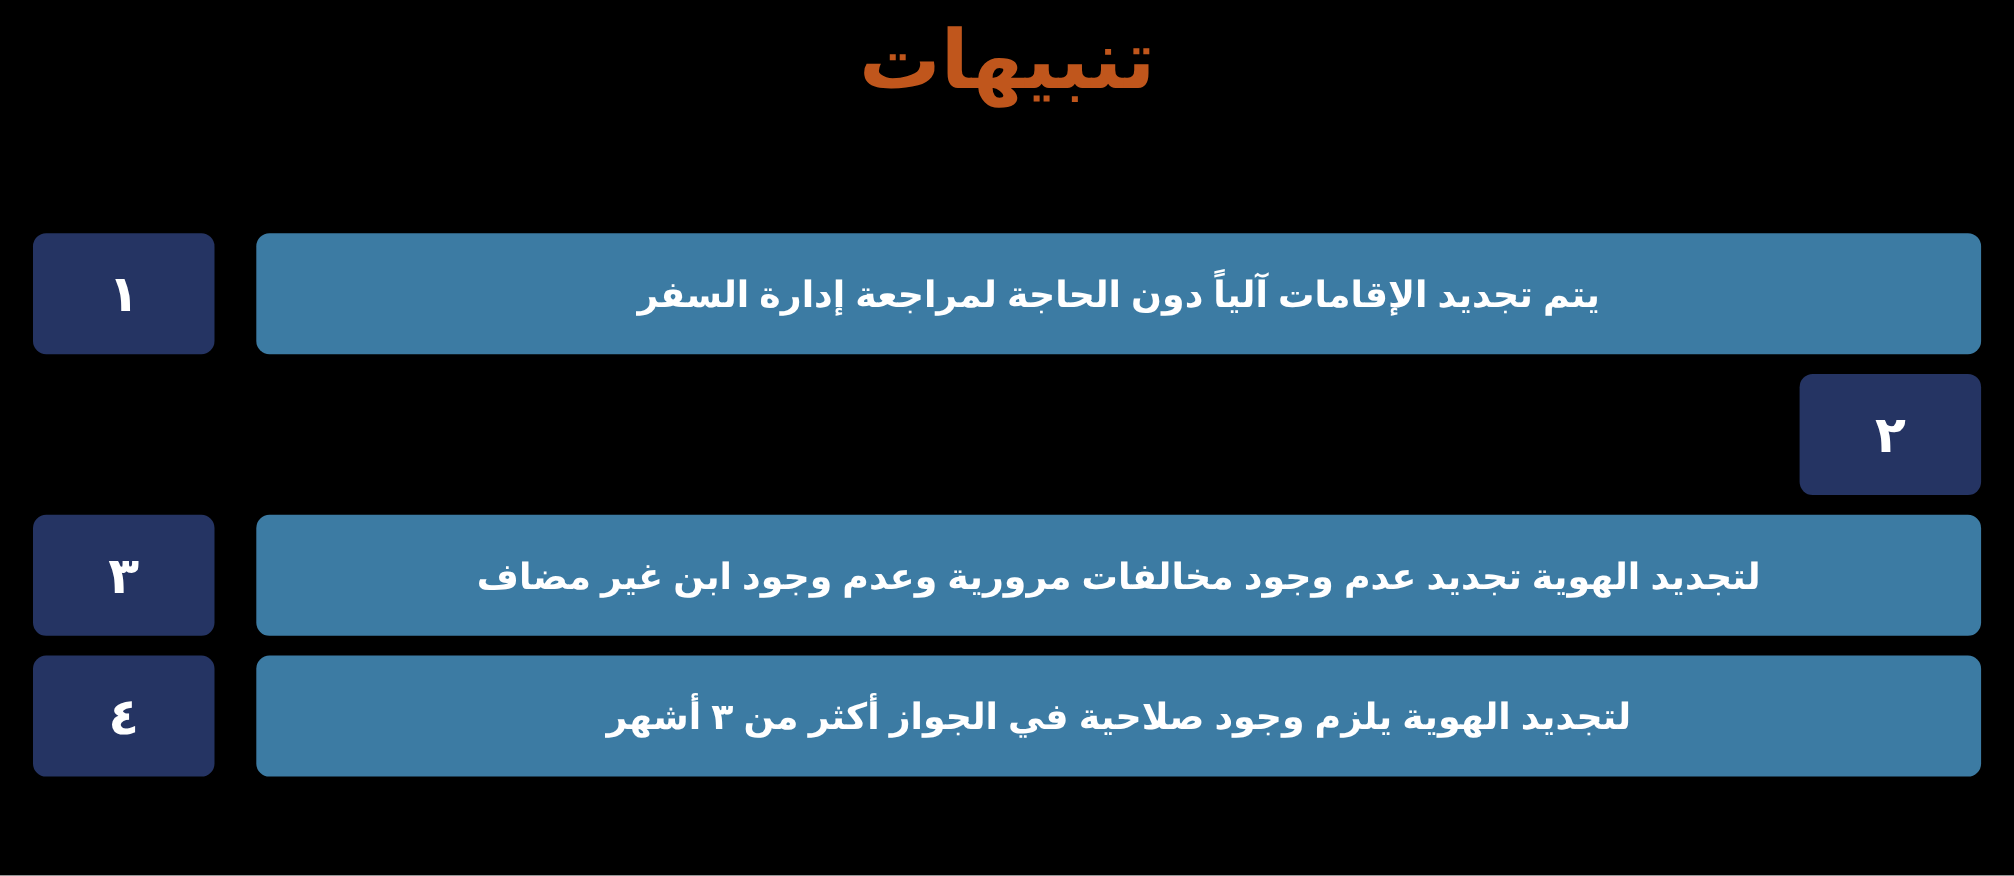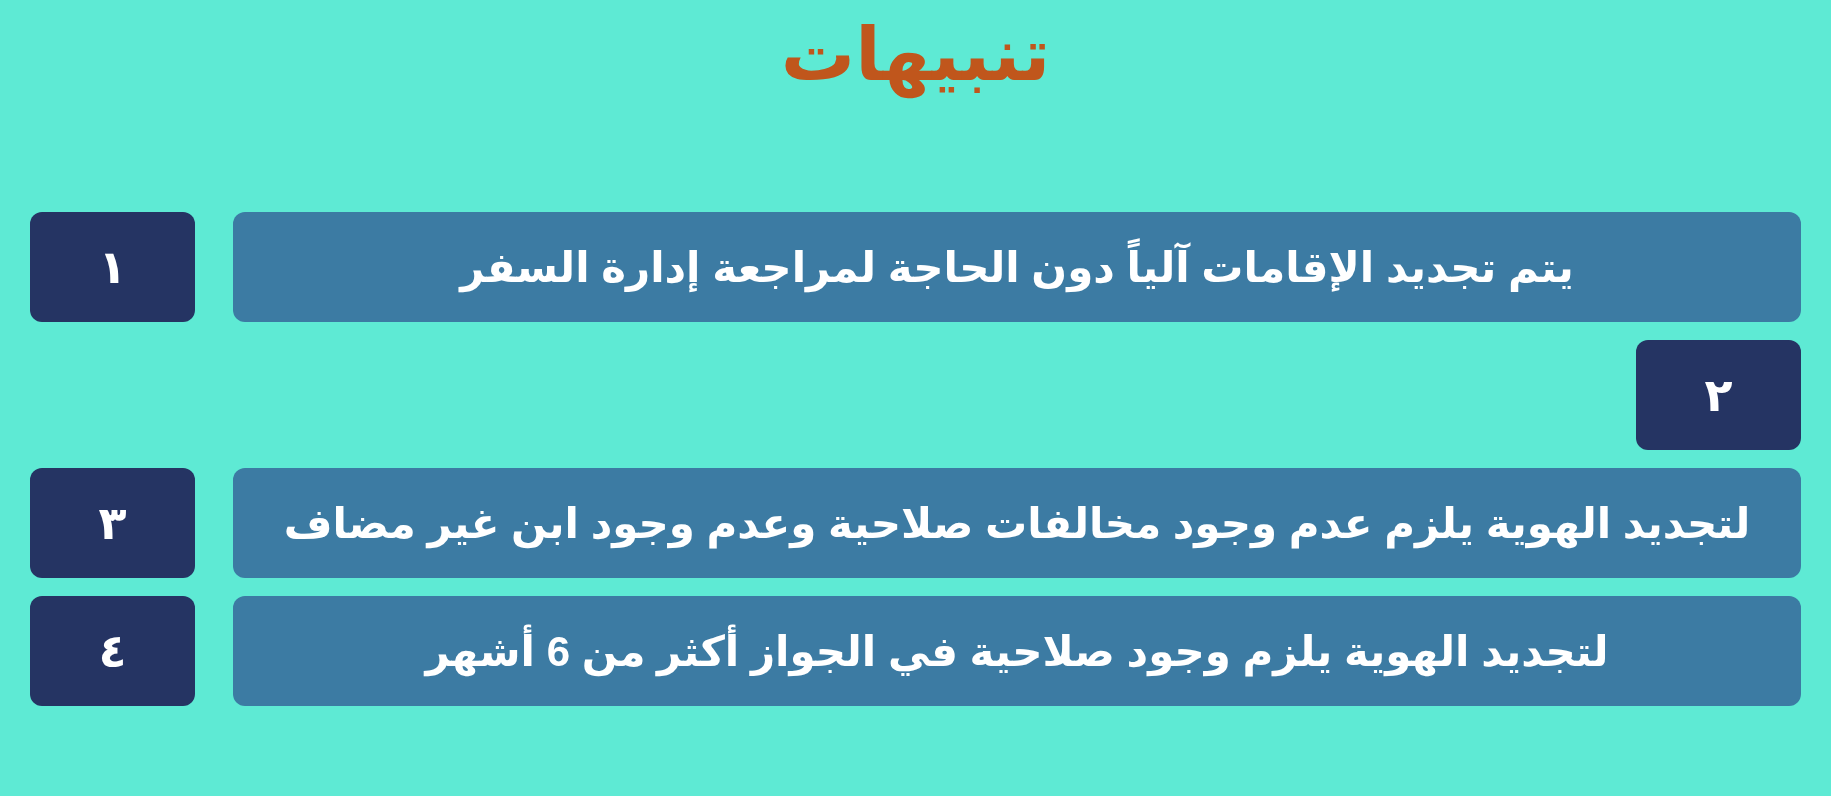--- a/index.html
+++ b/index.html
@@ -10,21 +10,21 @@
   body {
     width: 1831px;
     height: 796px;
     font-family: "Liberation Sans", "DejaVu Sans", sans-serif;
     overflow: hidden;
   }
   .slide {
     position: relative;
     width: 1831px;
     height: 796px;
-    background: #5eead4;
+    background: #000000;
     box-sizing: border-box;
   }
   .slide-title {
     text-align: center;
     color: #C0561C;
     font-size: 74px;
     font-weight: bold;
     line-height: 1;
     padding-top: 18px;
     letter-spacing: 0px;
@@ -57,21 +57,21 @@
     font-weight: bold;
   }
   .text-box {
     flex: 1 1 auto;
     background: #3C7BA3;
     border-radius: 12px;
     display: flex;
     align-items: center;
     justify-content: center;
     color: #ffffff;
-    font-size: 42px;
+    font-size: 33px;
     font-weight: bold;
     padding: 0 38px;
     text-align: center;
     box-sizing: border-box;
   }
 </style>
 </head>
 <body>
 
 <div class="slide">
@@ -83,23 +83,23 @@
     <div class="row">
       <div class="text-box">يتم تجديد الإقامات آلياً دون الحاجة لمراجعة إدارة السفر</div>
       <div class="num-box">١</div>
     </div>
 
     <div class="row">
       <div class="num-box">٢</div>
     </div>
 
     <div class="row">
-      <div class="text-box">لتجديد الهوية يلزم عدم وجود مخالفات صلاحية وعدم وجود ابن غير مضاف</div>
+      <div class="text-box">لتجديد الهوية تجديد عدم وجود مخالفات مرورية وعدم وجود ابن غير مضاف</div>
       <div class="num-box">٣</div>
     </div>
 
     <div class="row">
-      <div class="text-box">لتجديد الهوية يلزم وجود صلاحية في الجواز أكثر من 6 أشهر</div>
+      <div class="text-box">لتجديد الهوية يلزم وجود صلاحية في الجواز أكثر من ٣ أشهر</div>
       <div class="num-box">٤</div>
     </div>
 
   </div>
 </div>
 
 </body></html>

